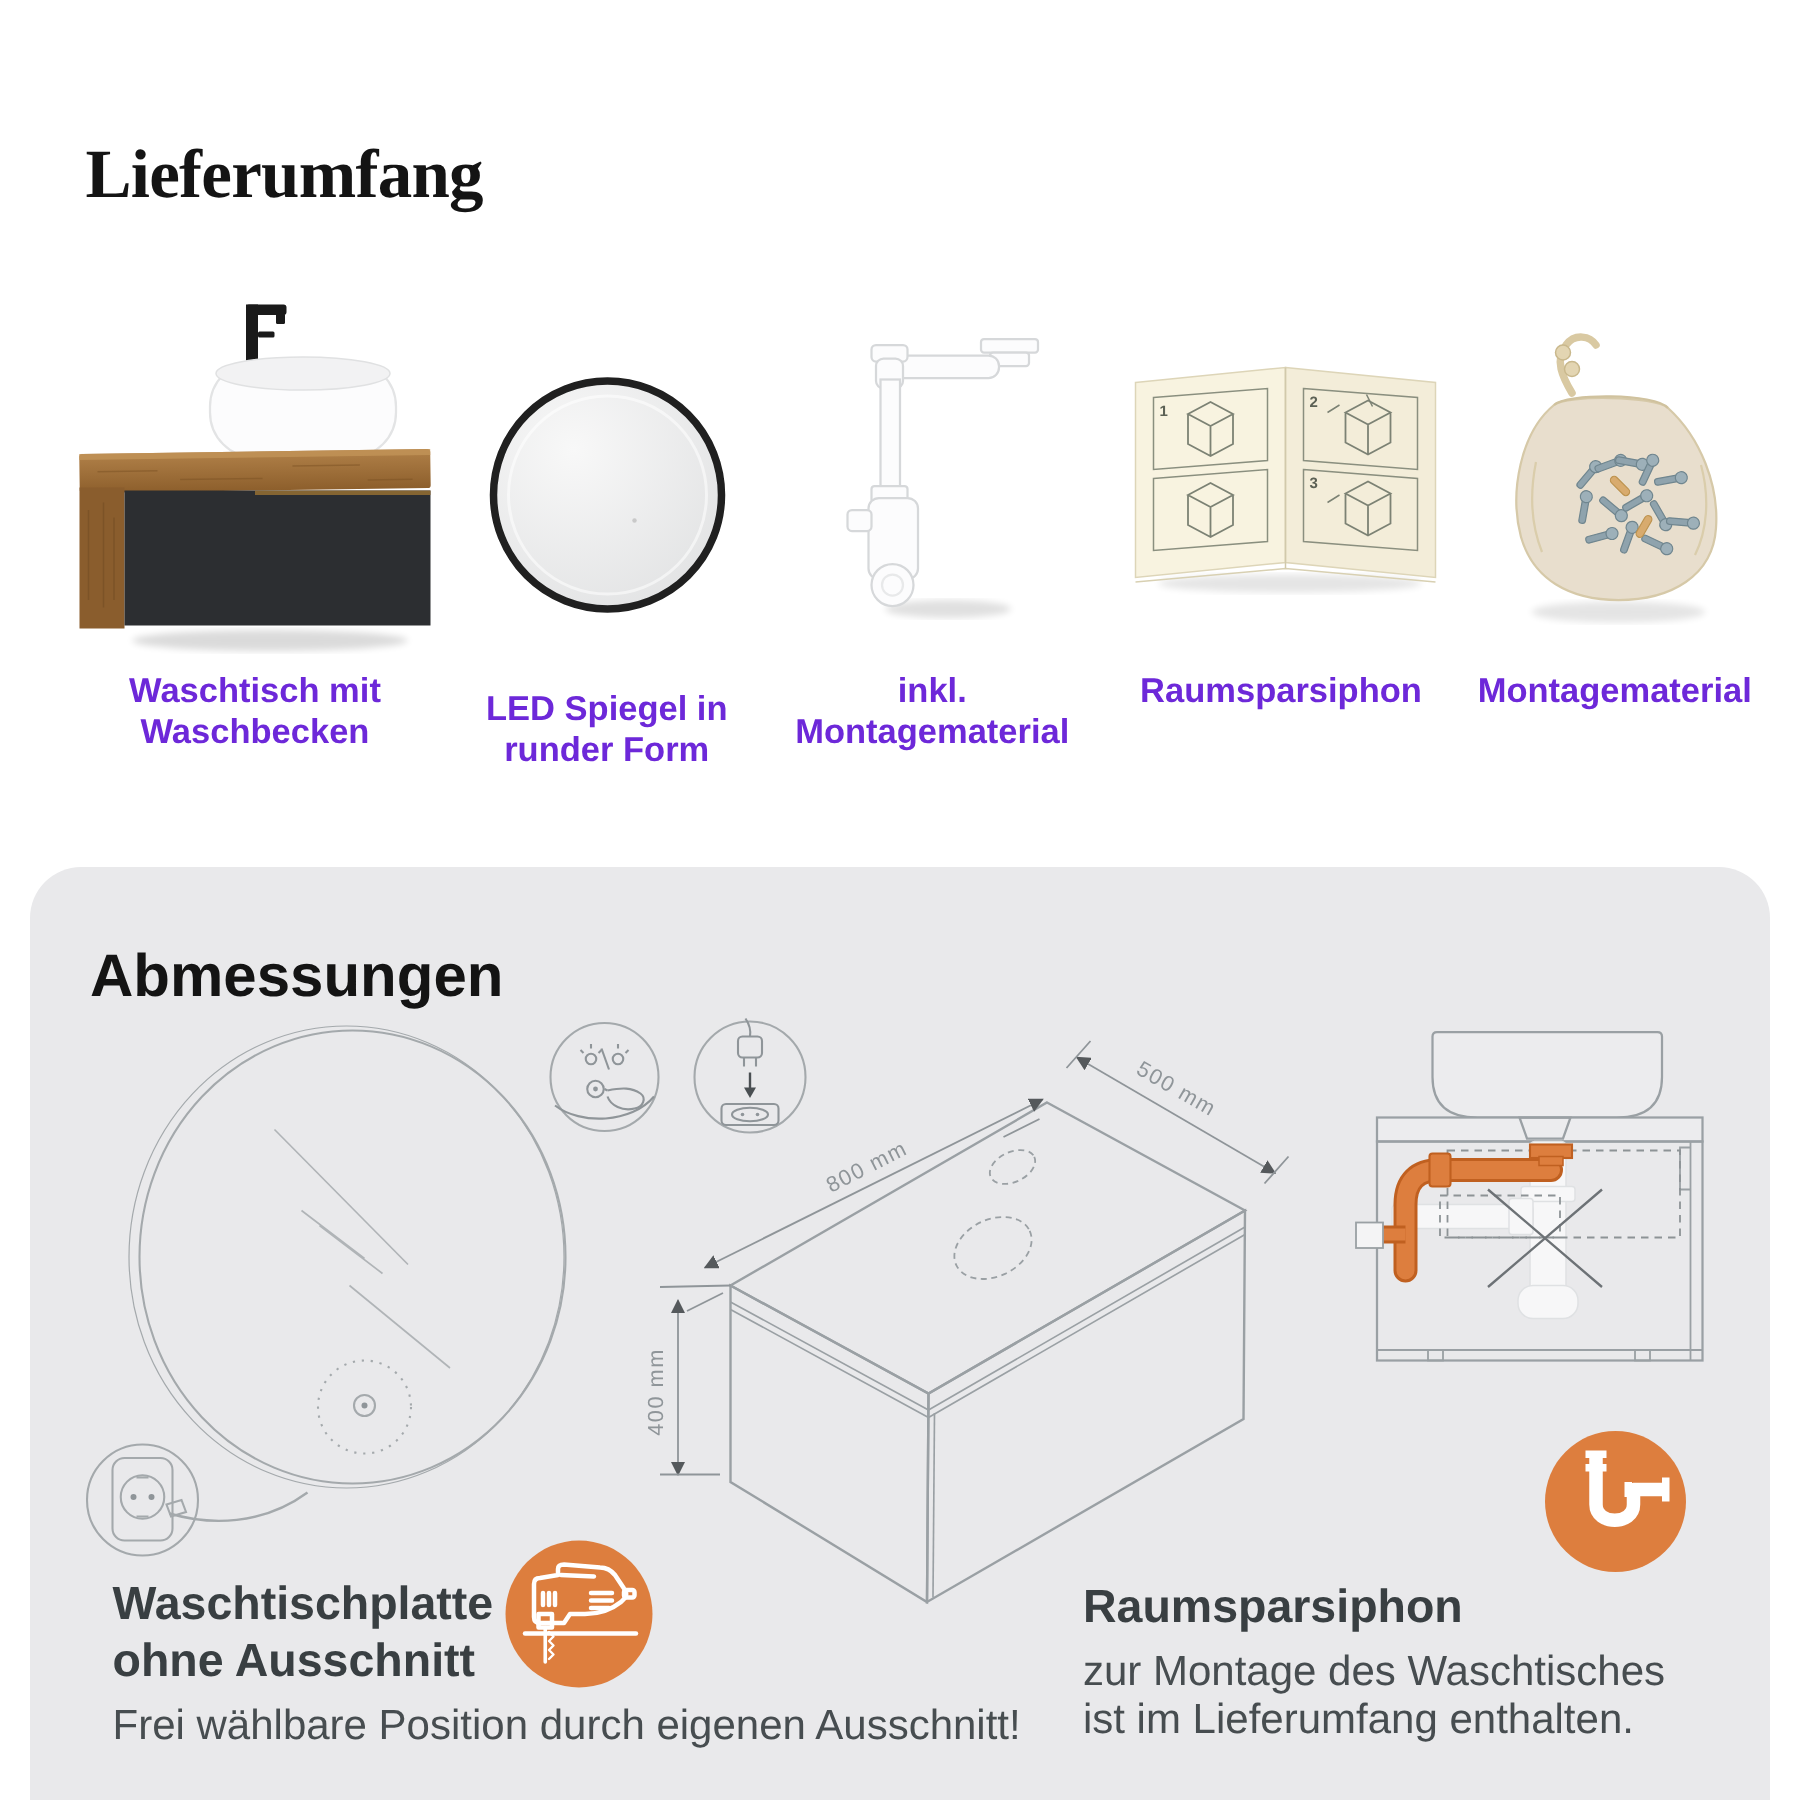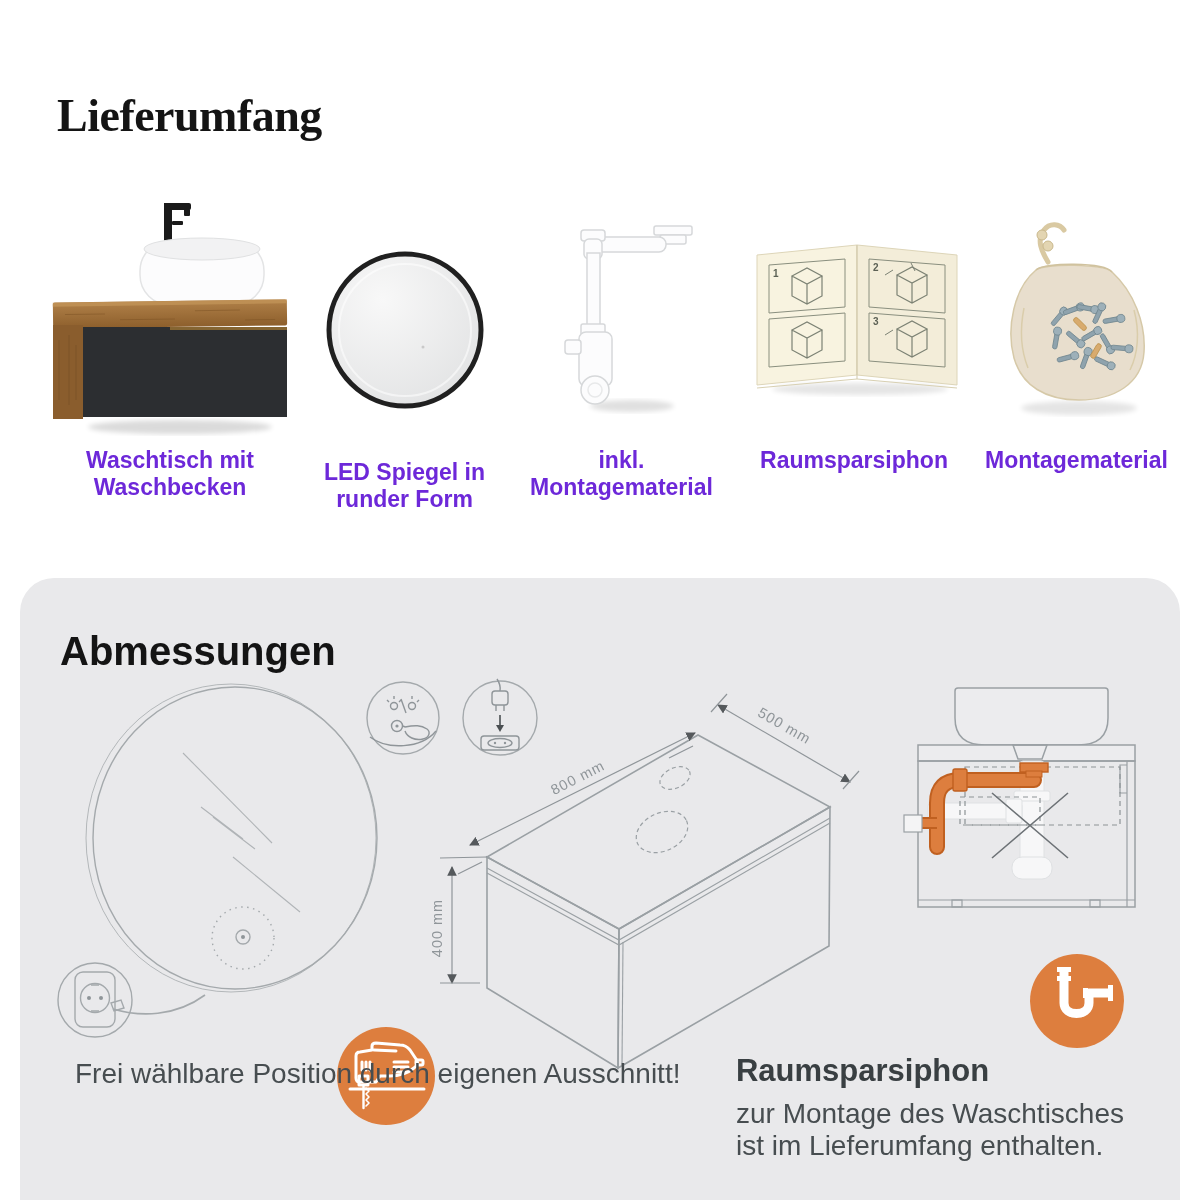--- a/index.html
+++ b/index.html
@@ -34,21 +34,21 @@
   .badge-jigsaw{left:317px;top:449px;width:98px;height:98px;}
   .badge-siphon{left:1010px;top:376px;width:94px;height:94px;}
   .note{position:absolute;}
   .note-left{left:55px;top:472px;text-align:left;}
   .note-right{right:56px;top:474px;text-align:left;}
   .note h3{
     margin:0;font-size:31px;line-height:38px;font-weight:800;color:#393f42;
     white-space:pre-line;
   }
   .note p{
-    margin:8px 0 0 0;font-size:28px;line-height:32px;font-weight:400;color:#474d50;
+    margin:8px 14px 0 0;font-size:28px;line-height:32px;font-weight:400;color:#474d50;
     white-space:pre-line;
   }
   .dimtext{fill:#8f9599;font-size:14.5px;letter-spacing:1px;font-family:"Liberation Sans",sans-serif;}
   .steptext{fill:#5c6155;font-size:10px;font-weight:bold;font-family:"Liberation Sans",sans-serif;}
   svg{display:block;}
 </style>
 </head>
 <body>
 
 <h1 class="sec-title">Lieferumfang</h1>
@@ -358,20 +358,22 @@
     <svg width="94" height="94" viewBox="-47 -47 94 94">
       <path d="M-13,-32 L-13,2 C-13,16 12,16 12,2 L12,-8 L33,-8" fill="none" stroke="#ffffff" stroke-width="9" stroke-linejoin="round"></path>
       <rect x="-20" y="-34" width="14" height="5" fill="#ffffff"></rect>
       <rect x="-20" y="-25" width="14" height="5" fill="#ffffff"></rect>
       <rect x="31" y="-16" width="5" height="16" fill="#ffffff"></rect>
       <rect x="6" y="-13" width="5" height="10" fill="#ffffff"></rect>
     </svg>
   </div>
 
   <div class="note note-left">
+    <h3>Waschtischplatte
+ohne Ausschnitt</h3>
     <p>Frei wählbare Position durch eigenen Ausschnitt!</p>
   </div>
 
   <div class="note note-right">
     <h3>Raumsparsiphon</h3>
     <p>zur Montage des Waschtisches
 ist im Lieferumfang enthalten.</p>
   </div>
 </section>
 

